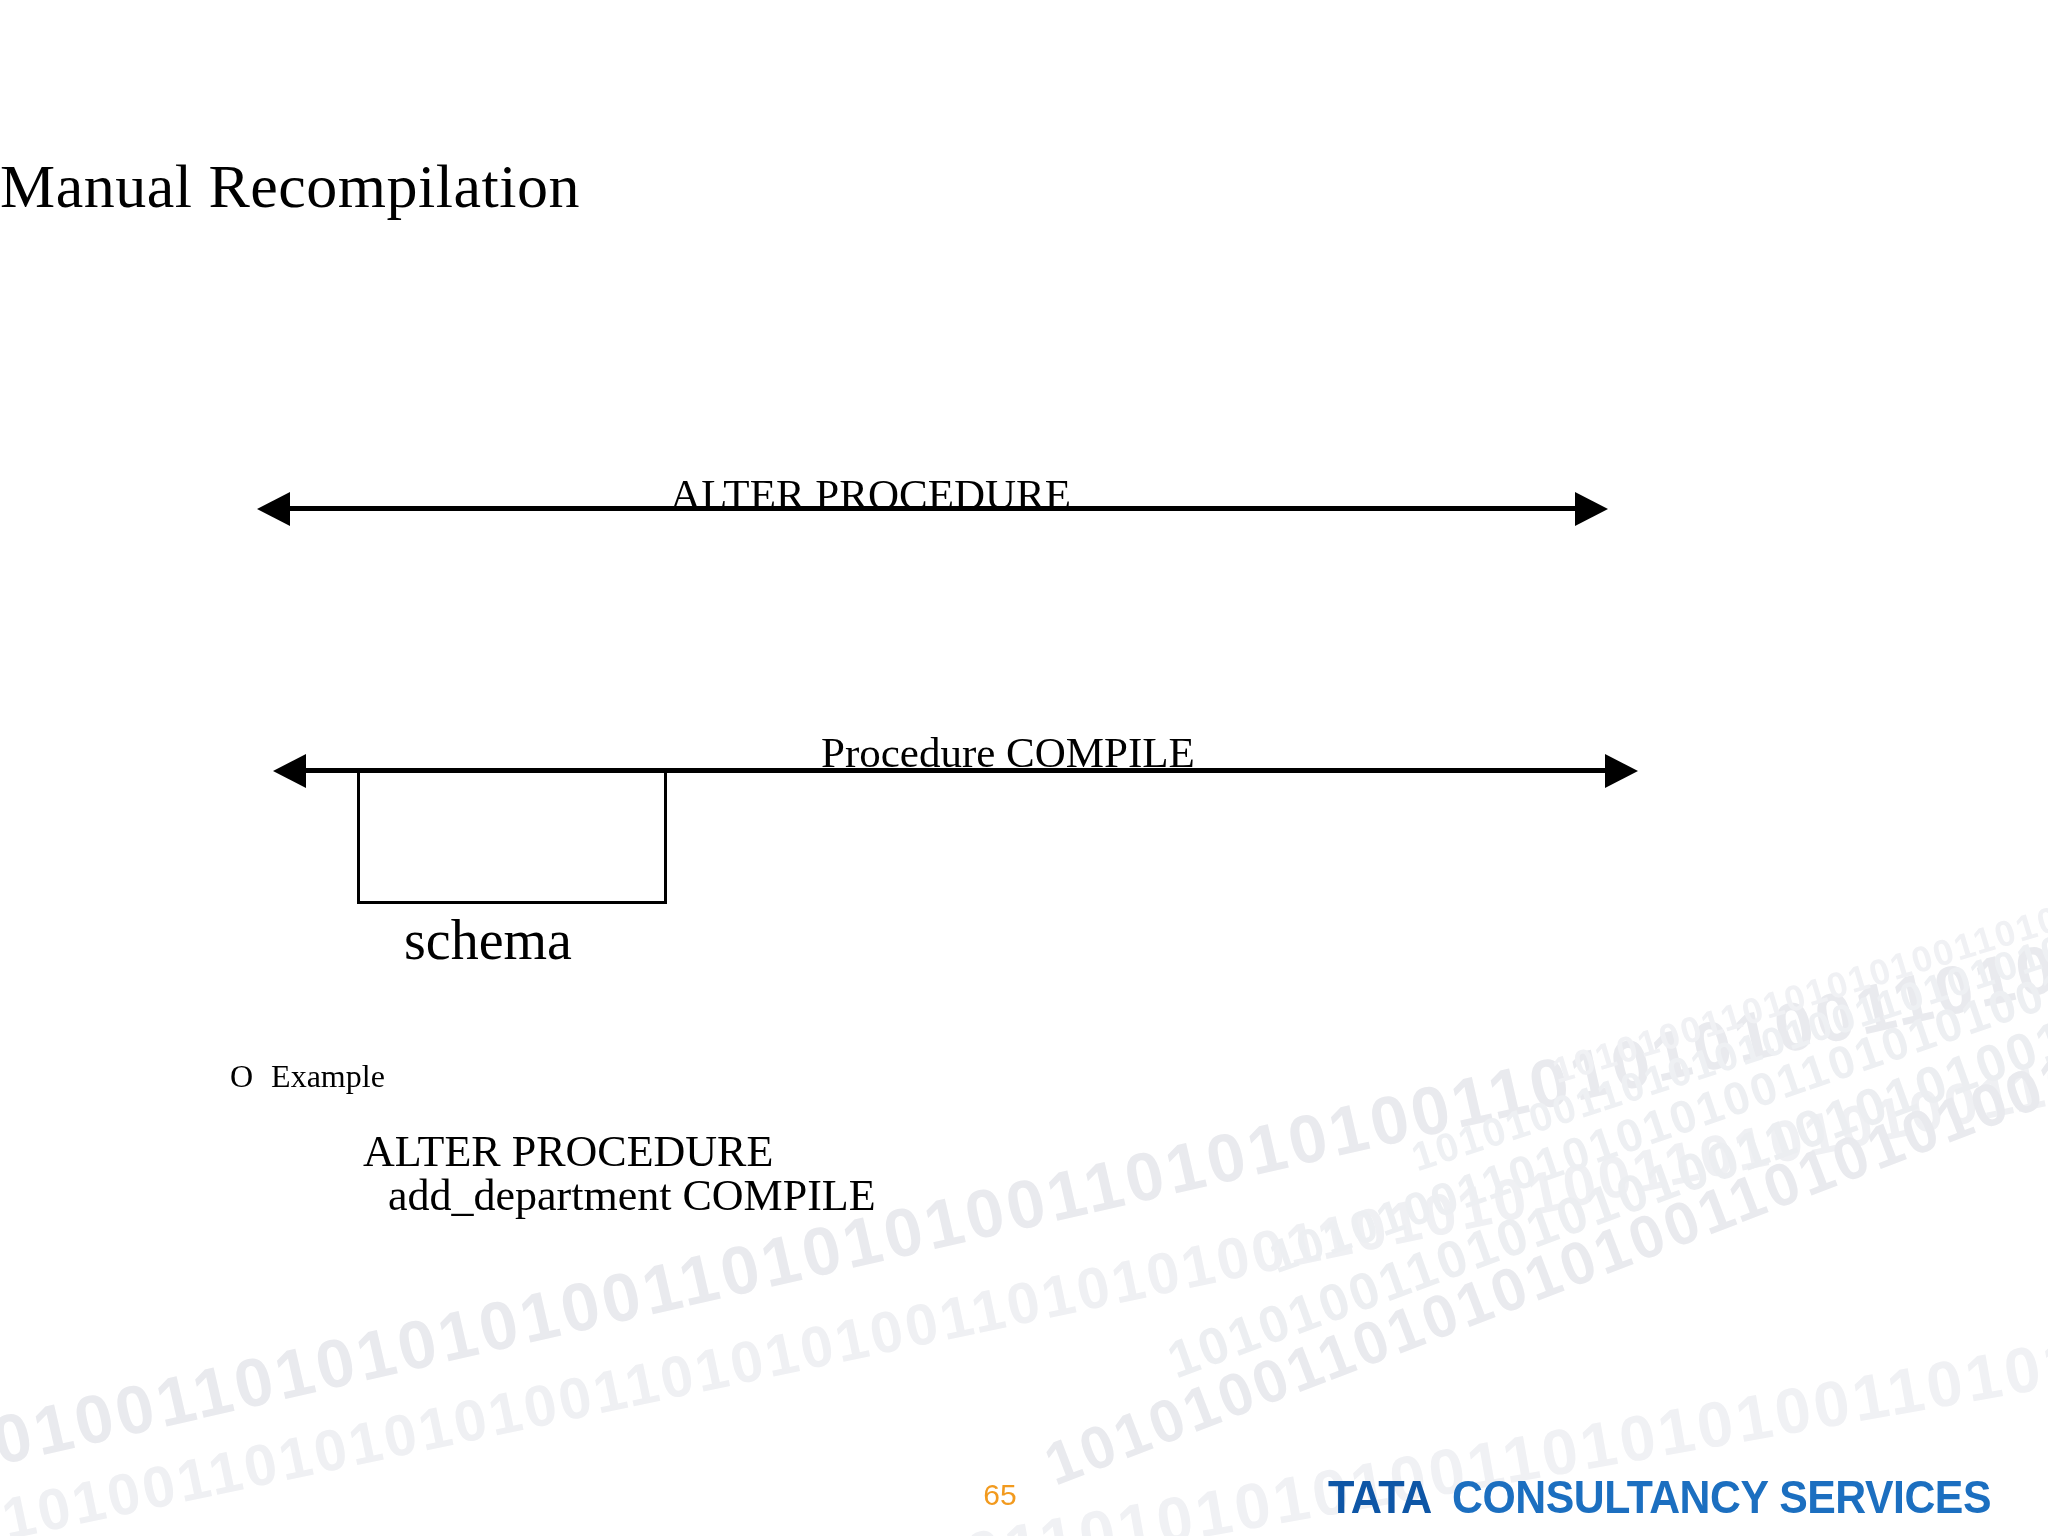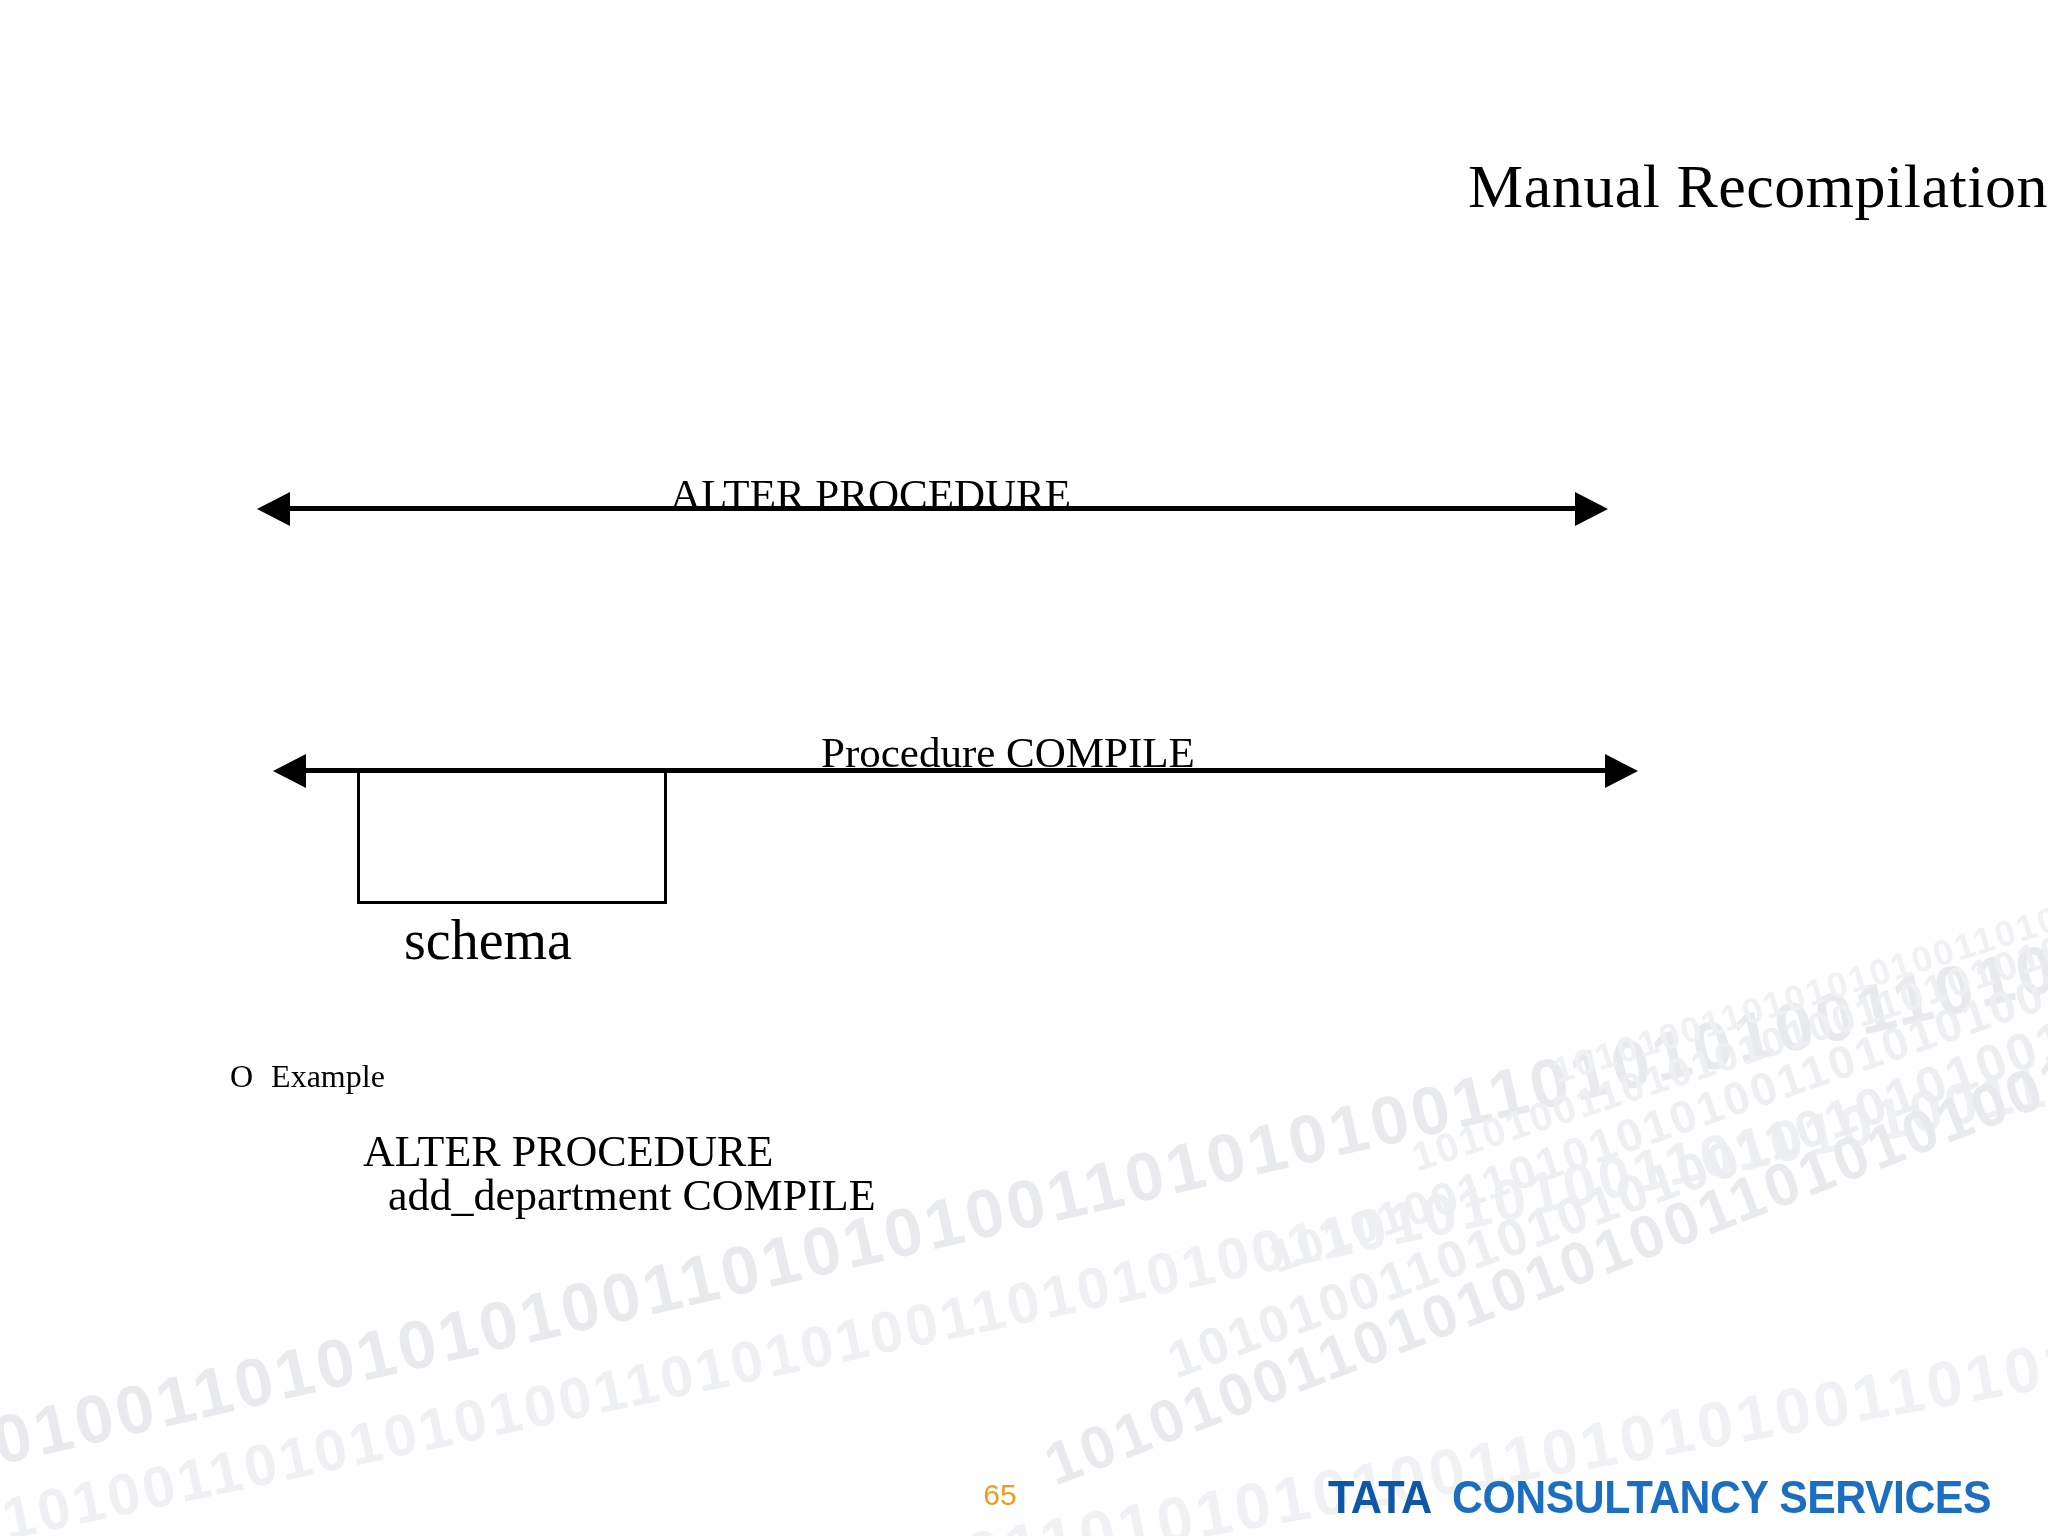--- a/index.html
+++ b/index.html
@@ -37,21 +37,21 @@
     letter-spacing: 0.06em;
     transform-origin: left bottom;
   }
 
   
   #title {
     position: absolute;
     left: 0;
     top: 154px;
     width: 2048px;
-    text-align: right;
+    text-align: left;
     font-size: 62px;
     line-height: 1.05;
     letter-spacing: 0.5px;
     z-index: 3;
   }
 
   
   .arrow-group { position: absolute; z-index: 3; }
 
   .arrow-line {

